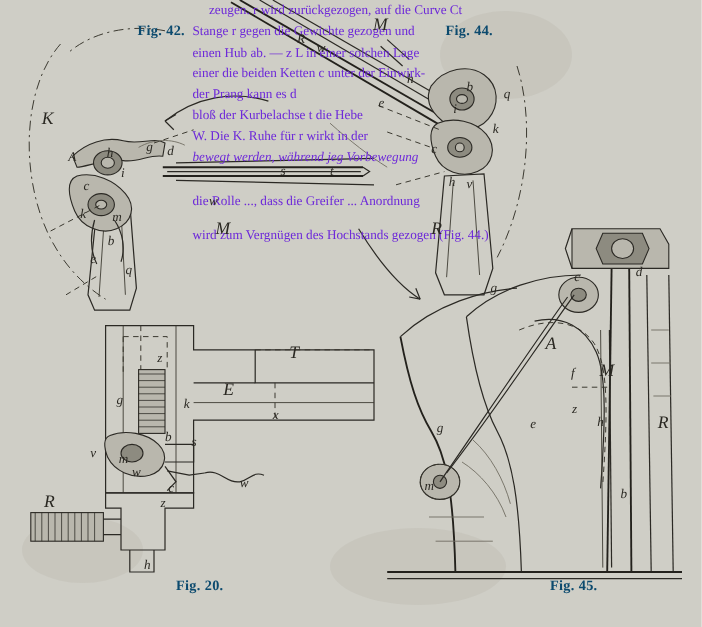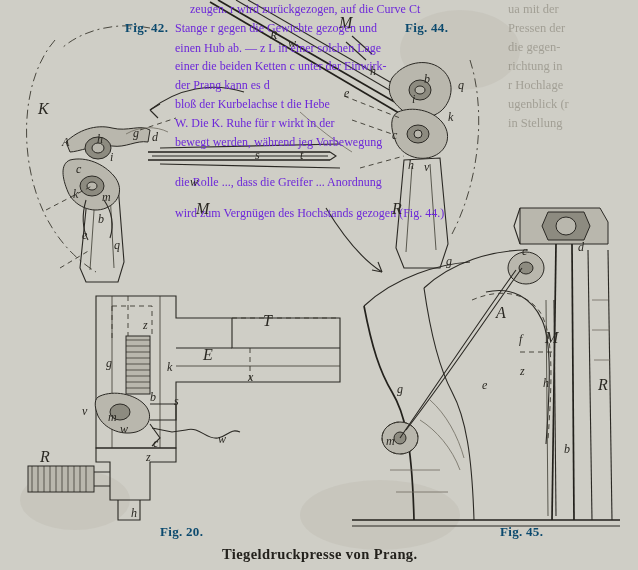--- a/index.html
+++ b/index.html
@@ -278,34 +278,25 @@
   </svg>
 
   <div>
     <div class="bleed-text" style="left:190px;top:2px;">zeugen. r wird zurückgezogen, auf die Curve Ct</div>
     <div class="bleed-text" style="left:175px;top:21px;">Stange    r  gegen   die Gewichte  gezogen  und</div>
     <div class="bleed-text" style="left:175px;top:41px;">einen Hub  ab. —  z  L in einer solchen Lage</div>
     <div class="bleed-text" style="left:175px;top:59px;">einer die beiden Ketten c  unter der Einwirk-</div>
     <div class="bleed-text" style="left:175px;top:78px;">der             Prang kann es d</div>
     <div class="bleed-text" style="left:175px;top:97px;">bloß der Kurbelachse  t  die Hebe</div>
     <div class="bleed-text" style="left:175px;top:116px;">W.     Die  K.   Ruhe  für  r  wirkt  in  der</div>
-    <div class="bleed-text" style="left:175px;top:135px;">bewegt werden,   während  jeg  Vorbewegung</div>
+    <div class="bleed-text" style="left:175px;top:135px;font-style:italic;">bewegt werden,   während  jeg  Vorbewegung</div>
     <div class="bleed-text" style="left:175px;top:175px;">die Rolle     ..., dass die Greifer ... Anordnung</div>
     <div class="bleed-text" style="left:175px;top:194px;margin-top:12px;">wird zum Vergnügen des Hochstands gezogen (Fig. 44.)</div>
   </div>
 
-  <div class="bleed-block">
-    <div class="bleed-line" style="top:2px;">ua mit der</div>
-    <div class="bleed-line" style="top:21px;">Pressen der</div>
-    <div class="bleed-line" style="top:40px;">die gegen-</div>
-    <div class="bleed-line" style="top:59px;">richtung in</div>
-    <div class="bleed-line" style="top:78px;">r Hochlage</div>
-    <div class="bleed-line" style="top:97px;">ugenblick (r</div>
-    <div class="bleed-line" style="top:116px;">in Stellung</div>
-  </div>
 
   <div class="fig-label" style="left:125px;top:20px;">Fig. 42.</div>
   <div class="fig-label" style="left:375px;top:20px;margin-left:30px;">Fig. 44.</div>
   <div class="fig-label" style="left:160px;top:524px;">Fig. 20.</div>
   <div class="fig-label" style="left:500px;top:524px;">Fig. 45.</div>
 
   <div>
     <div class="part-letter big" style="left:38px;top:100px;">K</div>
     <div class="part-letter" style="left:62px;top:135px;">A</div>
     <div class="part-letter" style="left:97px;top:132px;">h</div>
@@ -368,15 +359,14 @@
     <div class="part-letter" style="left:397px;top:382px;">g</div>
     <div class="part-letter" style="left:482px;top:378px;">e</div>
     <div class="part-letter" style="left:543px;top:376px;">h</div>
     <div class="part-letter big" style="left:598px;top:376px;">R</div>
     <div class="part-letter" style="left:386px;top:434px;">m</div>
     <div class="part-letter" style="left:564px;top:442px;">b</div>
     <div class="part-letter" style="left:522px;top:244px;">c</div>
     <div class="part-letter" style="left:578px;top:240px;">d</div>
   </div>
 
-  <div class="caption" style="left:222px;top:546px;">Tiegeldruckpresse von Prang.</div>
 
 </div>
 
 </body></html>

